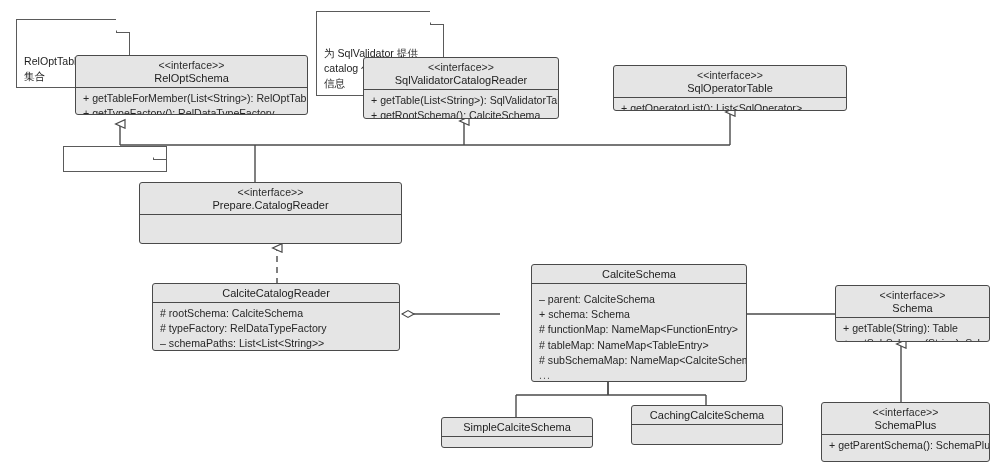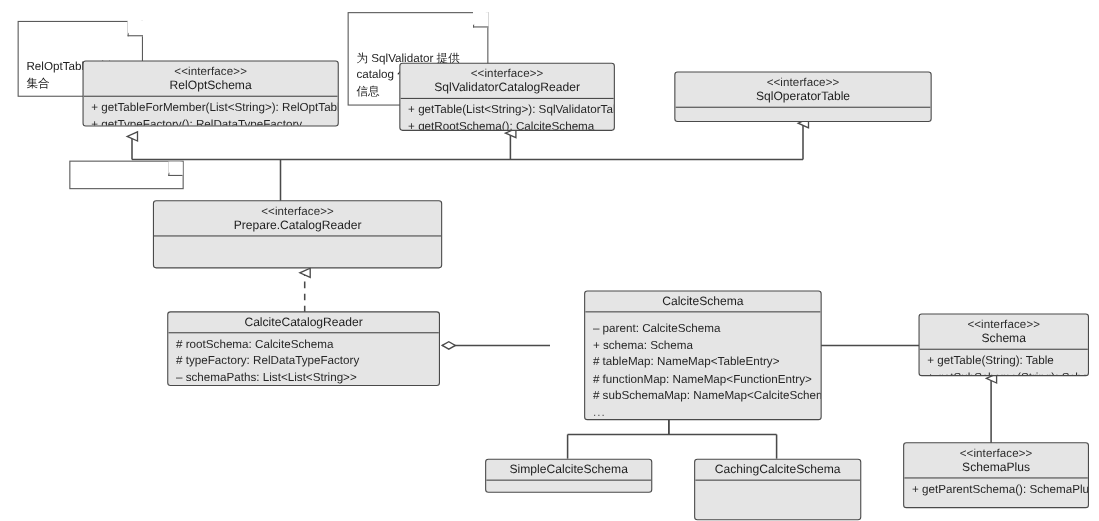--- a/index.html
+++ b/index.html
@@ -183,20 +183,24 @@
       <div class="member">+ getRootSchema(): CalciteSchema</div>
 
     </div>
   </div>
 
   <div class="uml-class" style="left:613px; top:65px; width:234px; height:46px;">
     <div class="uml-head">
       <span class="stereotype">&lt;&lt;interface&gt;&gt;</span>
       <span class="cls-name">SqlOperatorTable</span>
     </div>
+    <div class="uml-body">
+      <div class="member">+ getOperatorList(): List&lt;SqlOperator&gt;</div>
+
+    </div>
   </div>
 
   <div class="uml-class" style="left:139px; top:182px; width:263px; height:62px;">
     <div class="uml-head">
       <span class="stereotype">&lt;&lt;interface&gt;&gt;</span>
       <span class="cls-name">Prepare.CatalogReader</span>
     </div>
   </div>
 
   <div class="uml-class" style="left:152px; top:283px; width:248px; height:68px;">
@@ -211,22 +215,22 @@
     </div>
   </div>
 
   <div class="uml-class" style="left:531px; top:264px; width:216px; height:118px;">
     <div class="uml-head">
       <span class="cls-name">CalciteSchema</span>
     </div>
     <div class="uml-body" style="padding-top:8px;">
       <div class="member">– parent: CalciteSchema</div>
       <div class="member">+ schema: Schema</div>
+      <div class="member"># functionMap: NameMap&lt;FunctionEntry&gt;</div>
       <div class="member"># tableMap: NameMap&lt;TableEntry&gt;</div>
-      <div class="member"># functionMap: NameMap&lt;FunctionEntry&gt;</div>
       <div class="member"># subSchemaMap: NameMap&lt;CalciteSchema&gt;</div>
       <div class="member ellipsis">...</div>
     </div>
   </div>
 
   <div class="uml-class" style="left:835px; top:285px; width:155px; height:57px;">
     <div class="uml-head">
       <span class="stereotype">&lt;&lt;interface&gt;&gt;</span>
       <span class="cls-name">Schema</span>
     </div>
@@ -248,20 +252,20 @@
     </div>
   </div>
 
   <div class="uml-class" style="left:441px; top:417px; width:152px; height:31px;">
     <div class="uml-head">
       <span class="cls-name">SimpleCalciteSchema</span>
     </div>
     <div class="uml-body empty-body"></div>
   </div>
 
-  <div class="uml-class" style="left:631px; top:417px; width:152px; height:56px;">
+  <div class="uml-class" style="left:631px; top:405px; width:152px; height:40px;">
     <div class="uml-head">
       <span class="cls-name">CachingCalciteSchema</span>
     </div>
     <div class="uml-body empty-body"></div>
   </div>
 
 </div>
 
 </body></html>

